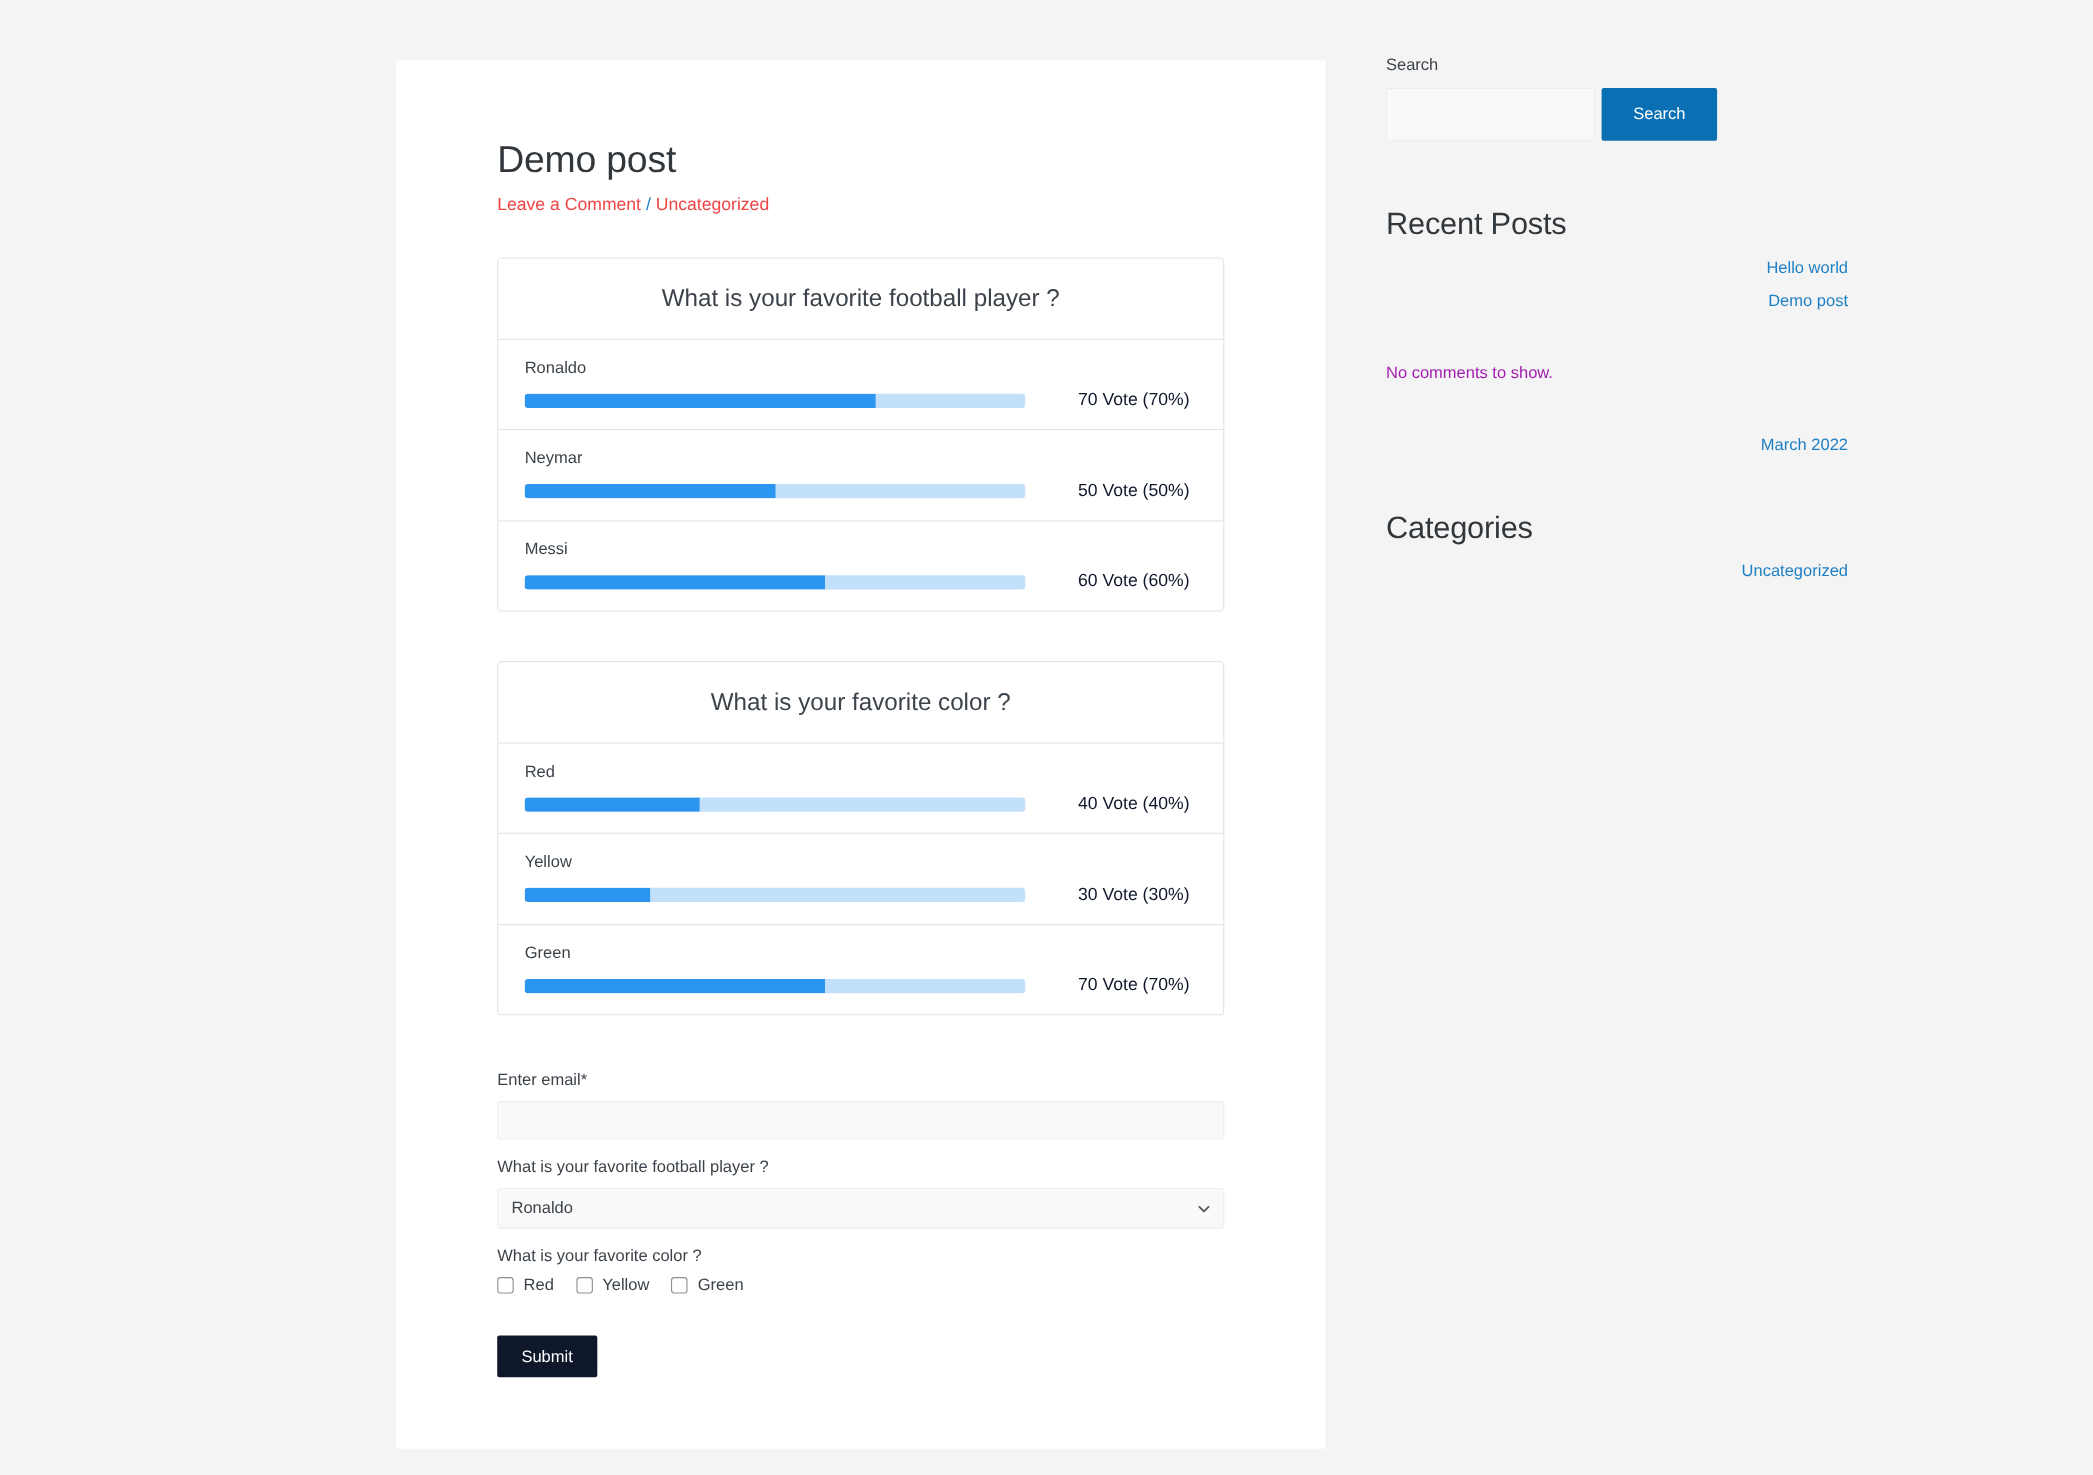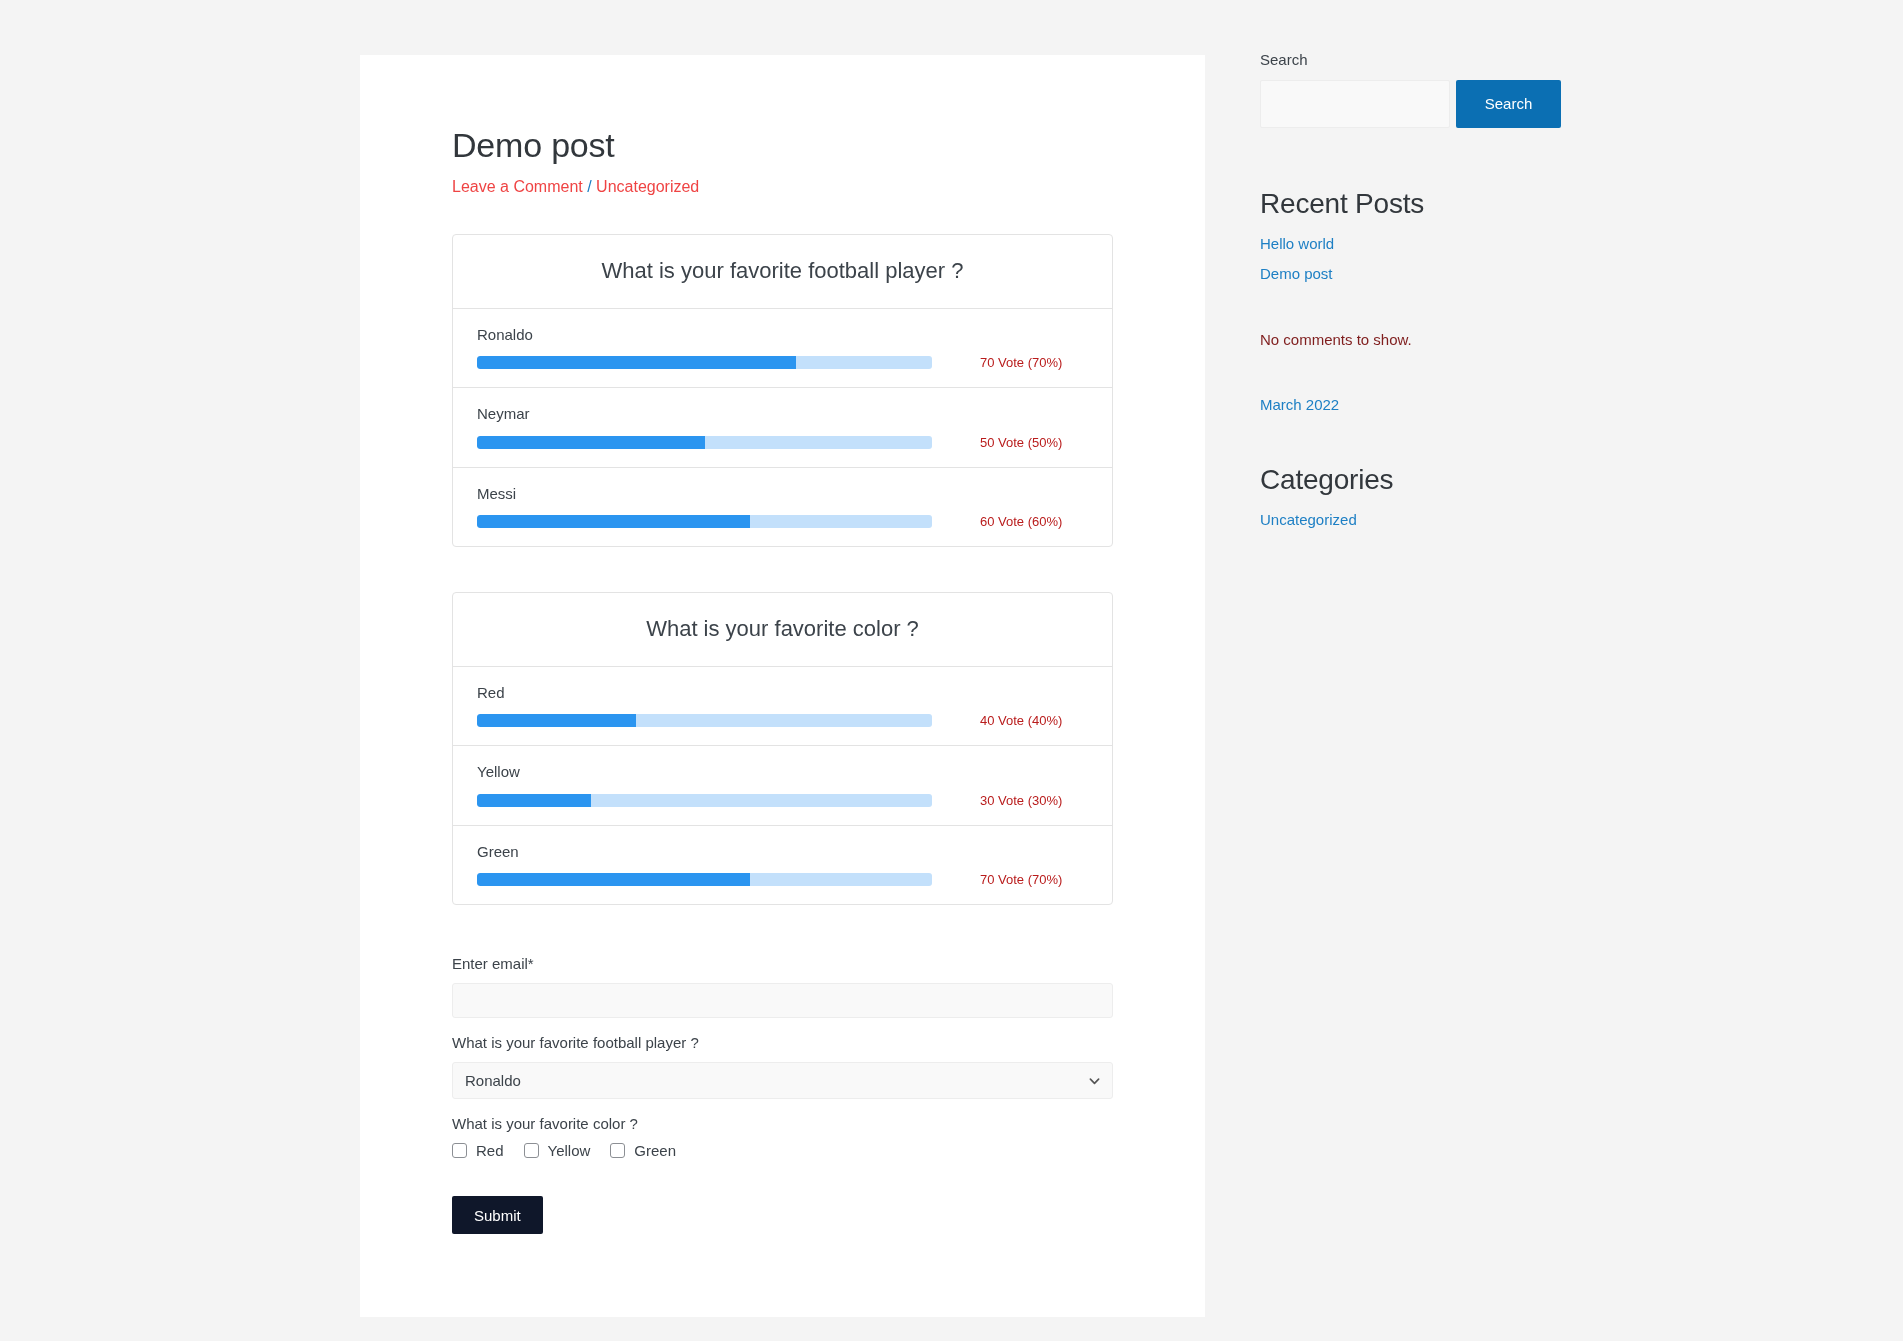--- a/index.html
+++ b/index.html
@@ -90,22 +90,22 @@
     overflow: hidden;
     flex: none;
   }
   .bar-fill {
     position: absolute;
     left: 0; top: 0; bottom: 0;
     background: #2b95f0;
     border-radius: 3px 0 0 3px;
   }
   .vote-text {
-    font-size: 13px;
-    color: #b91c1c;
+    font-size: 16px;
+    color: #0f172a;
     margin-left: 48px;
     white-space: nowrap;
     line-height: 1;
     text-align: right;
   }
 
   
   .form-block { margin-top: 48px; }
   .field { margin-bottom: 14px; }
   .field-label {
@@ -244,30 +244,31 @@
     font-weight: 400;
     color: #32373c;
     margin: 0 0 14px 0;
     line-height: 1.25;
     letter-spacing: -0.2px;
   }
   .widget-list {
     list-style: none;
     margin: 0;
     padding: 0;
+    text-align: right;
   }
   .widget-list li { margin-bottom: 12px; }
   .widget-list a {
     color: #1d7fc4;
     text-decoration: none;
     font-size: 15px;
   }
   .widget-empty {
     font-size: 15px;
-    color: #7f1d1d;
+    color: #a21caf;
     margin: 0;
   }
   .gap-lg { margin-bottom: 58px; }
 </style>
 </head>
 <body>
 
 <div class="content-panel">
   <div class="content-inner">
 

